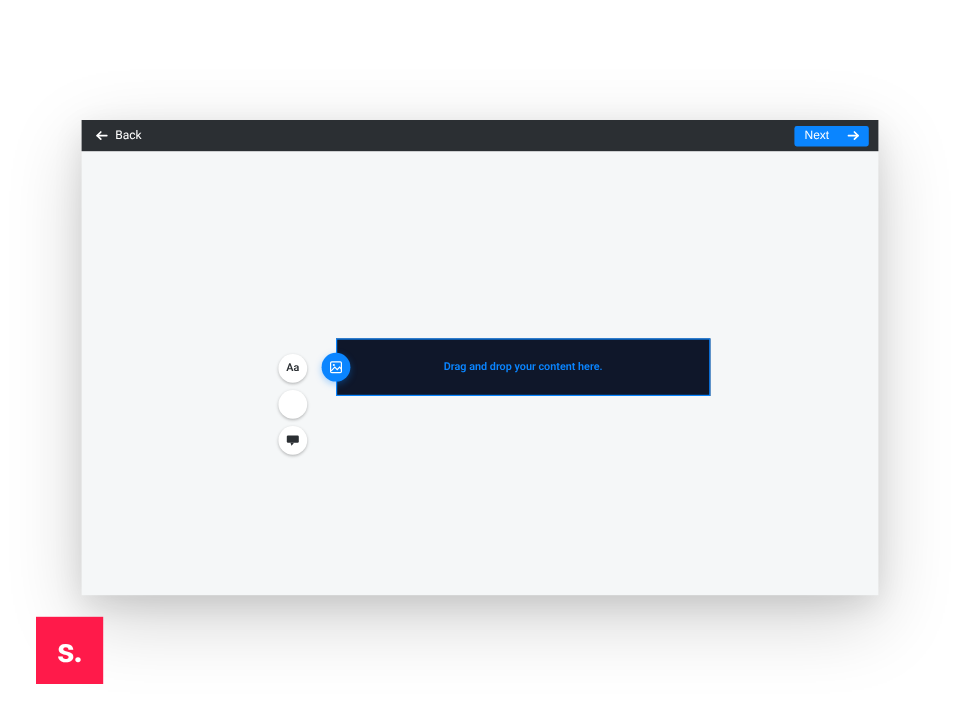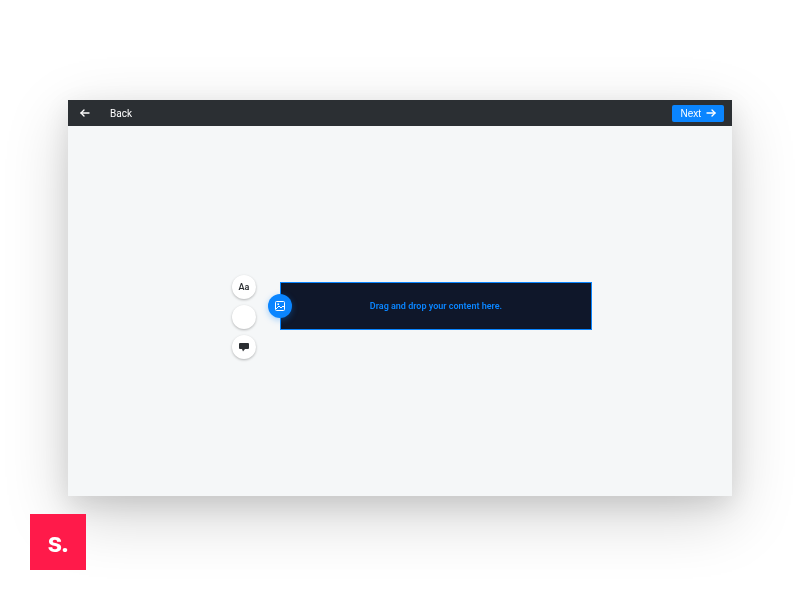--- a/index.html
+++ b/index.html
@@ -32,60 +32,60 @@
       background: #2b2f33;
       display: flex;
       align-items: center;
       justify-content: space-between;
       padding: 0 8px;
     }
     
     .back-group {
       display: flex;
       align-items: center;
-      gap: 20px;
+      gap: 6px;
       color: #ffffff;
       font-size: 10px;
       cursor: pointer;
       padding: 2px 4px;
     }
     
     .back-arrow-icon {
       display: inline-flex;
       align-items: center;
     }
     
     .next-button {
       background: #0a85ff;
       color: #ffffff;
       font-size: 10px;
       border: none;
       display: flex;
       align-items: center;
-      gap: 5px;
+      gap: 15px;
       padding: 3px 8px;
       border-radius: 2px;
       cursor: pointer;
     }
     
     .next-arrow-icon {
       display: inline-flex;
       align-items: center;
     }
     
     .canvas-area {
       position: relative;
       width: 100%;
       height: calc(100% - 26px);
     }
     
     .tool-palette {
       position: absolute;
       left: 164px;
-      top: 149px;
+      top: 169px;
       display: flex;
       flex-direction: column;
       gap: 6px;
     }
     
     .tool-circle {
       width: 24px;
       height: 24px;
       border-radius: 50%;
       background: #ffffff;

